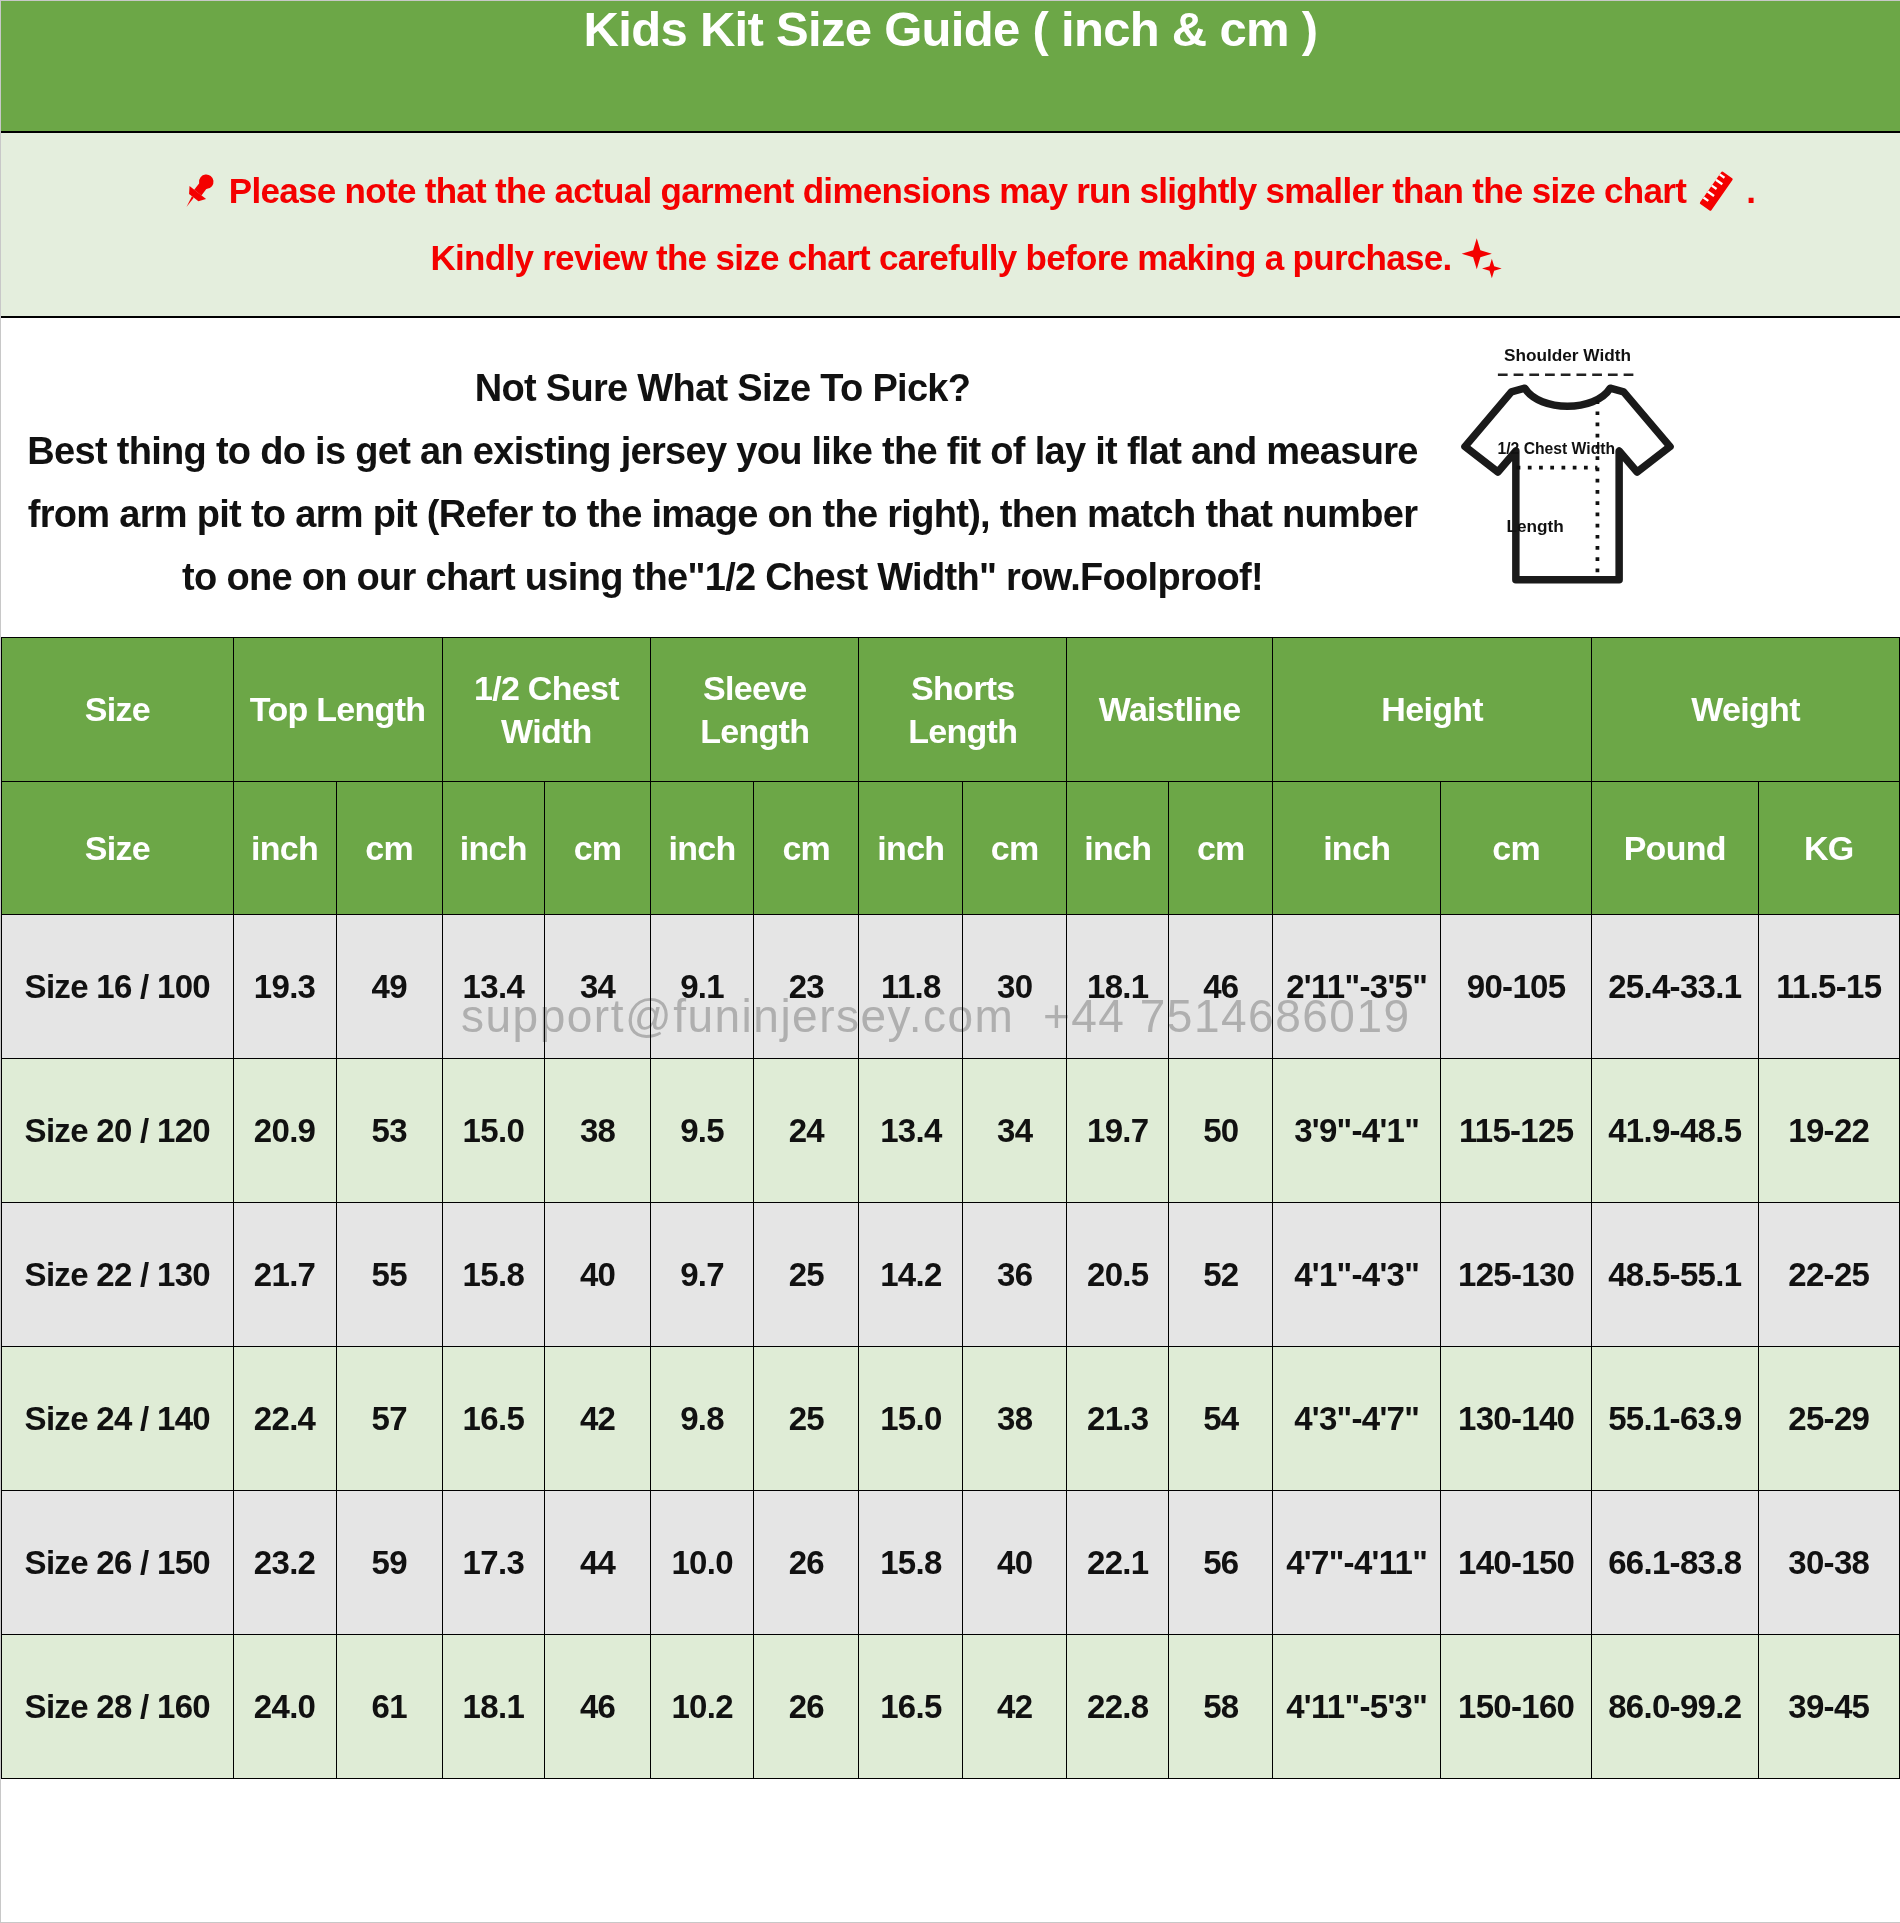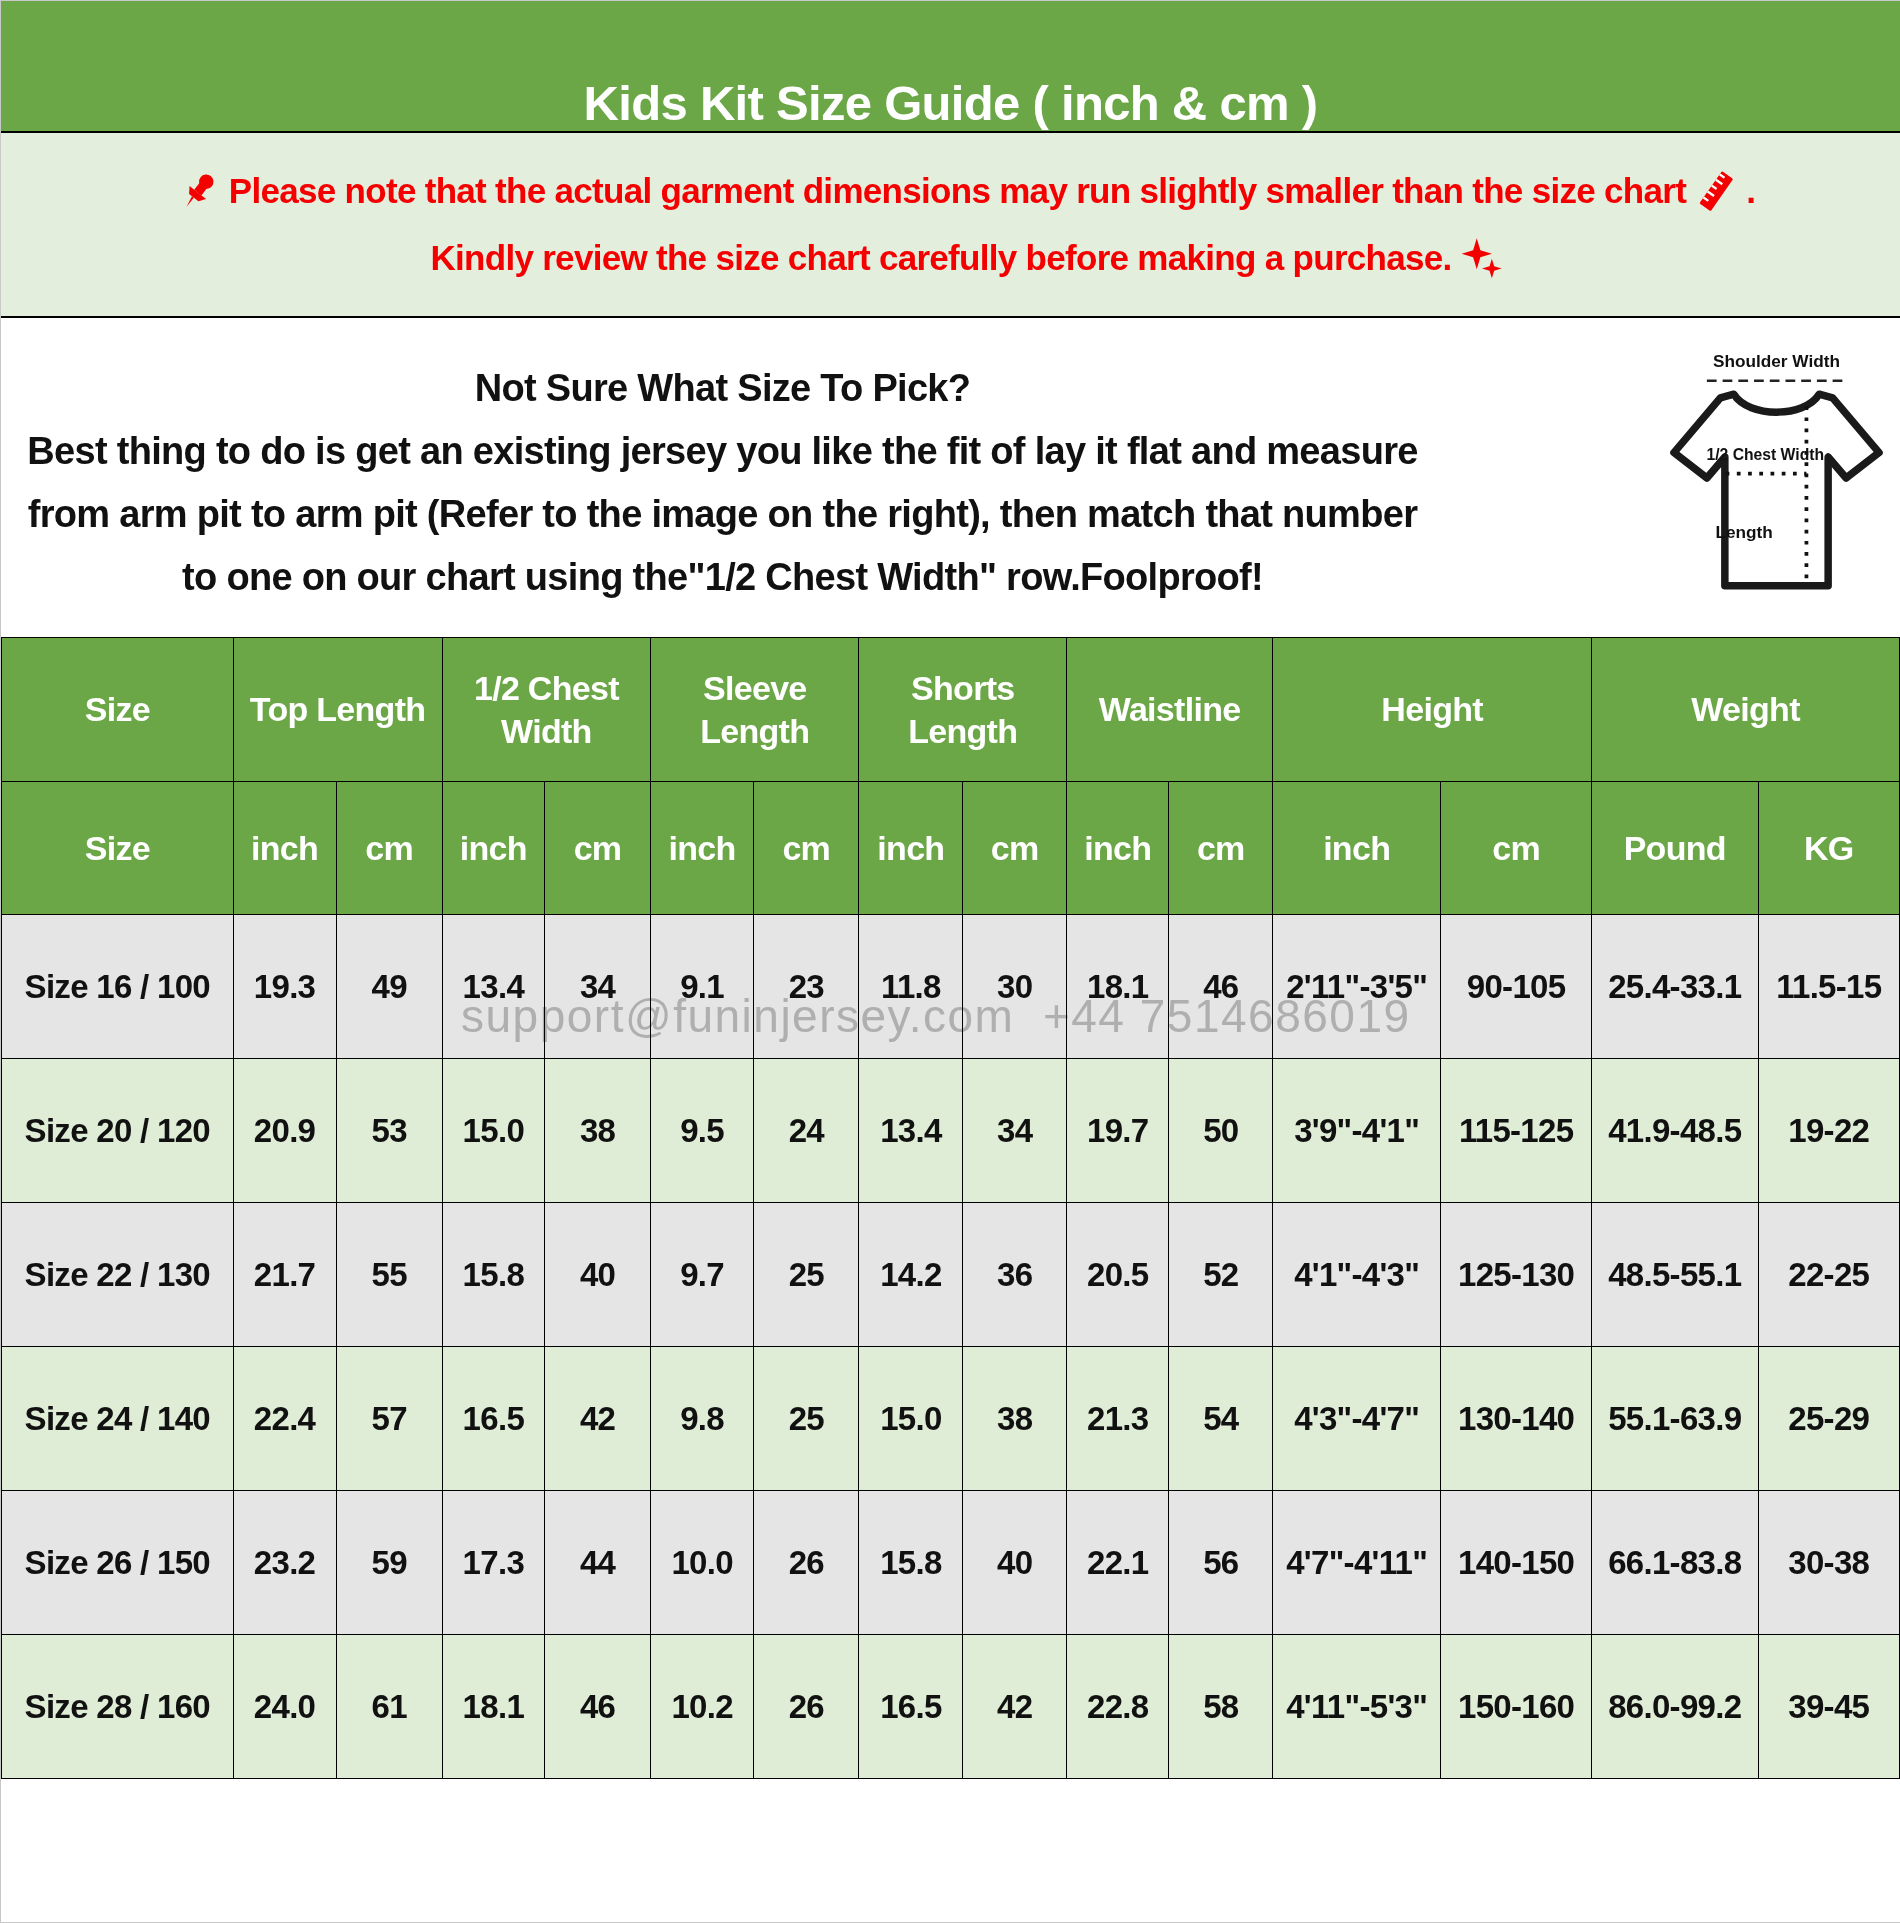--- a/index.html
+++ b/index.html
@@ -7,39 +7,39 @@
     --rowgreen:#dfecd6;
     --noticebg:#e4eedd;
     --red:#f40000;
   }
   html,body{margin:0;padding:0;background:#fff;}
   body{font-family:"Liberation Sans","DejaVu Sans",sans-serif;}
   .page{width:1901px;height:1923px;position:relative;background:#fff;
         border:1.5px solid #c8c8c8;box-sizing:border-box;overflow:hidden;}
 
   
-  .title-bar{height:132px;background:var(--green);display:flex;align-items:flex-end;
+  .title-bar{height:132px;background:var(--green);display:flex;align-items:flex-start;
              justify-content:center;border-bottom:2.2px solid #000;box-sizing:border-box;}
   .title-bar h1{margin:0;color:#fff;font-size:49px;font-weight:700;letter-spacing:-0.7px;}
 
   
   .notice{height:185px;background:var(--noticebg);display:flex;flex-direction:column;
           align-items:center;justify-content:center;gap:25.4px;
           border-bottom:2.2px solid #000;box-sizing:border-box;padding-left:32px;}
   .notice-line{display:flex;align-items:center;gap:9px;color:var(--red);
                font-size:35px;font-weight:700;letter-spacing:-0.7px;}
   .notice-icon{width:42px;height:42px;flex:0 0 auto;}
 
   
   .help{height:319px;display:flex;box-sizing:border-box;}
   .help-text{width:1443px;text-align:center;font-weight:700;color:#111;
              padding-top:39px;box-sizing:border-box;font-size:38px;letter-spacing:-0.7px;}
   .help-text div{line-height:63px;}
-  .help-diagram{flex:1;display:flex;align-items:flex-start;justify-content:flex-end;
-                padding-top:21px;}
+  .help-diagram{flex:1;display:flex;align-items:flex-start;justify-content:flex-start;
+                padding-top:15px;}
   svg.tee{width:247px;height:287px;}
   .tee-label{font-family:"Liberation Sans","DejaVu Sans",sans-serif;font-weight:700;fill:#111;}
 
   
   table.size-table{width:100%;border-collapse:collapse;table-layout:fixed;
                    border:1.5px solid #000;}
   .size-table th,.size-table td{border:1.5px solid #000;text-align:center;
                    vertical-align:middle;padding:0;overflow:hidden;}
   .size-table thead th{background:var(--green);color:#fff;font-size:34px;
                    font-weight:700;letter-spacing:-0.7px;line-height:1.25;}

